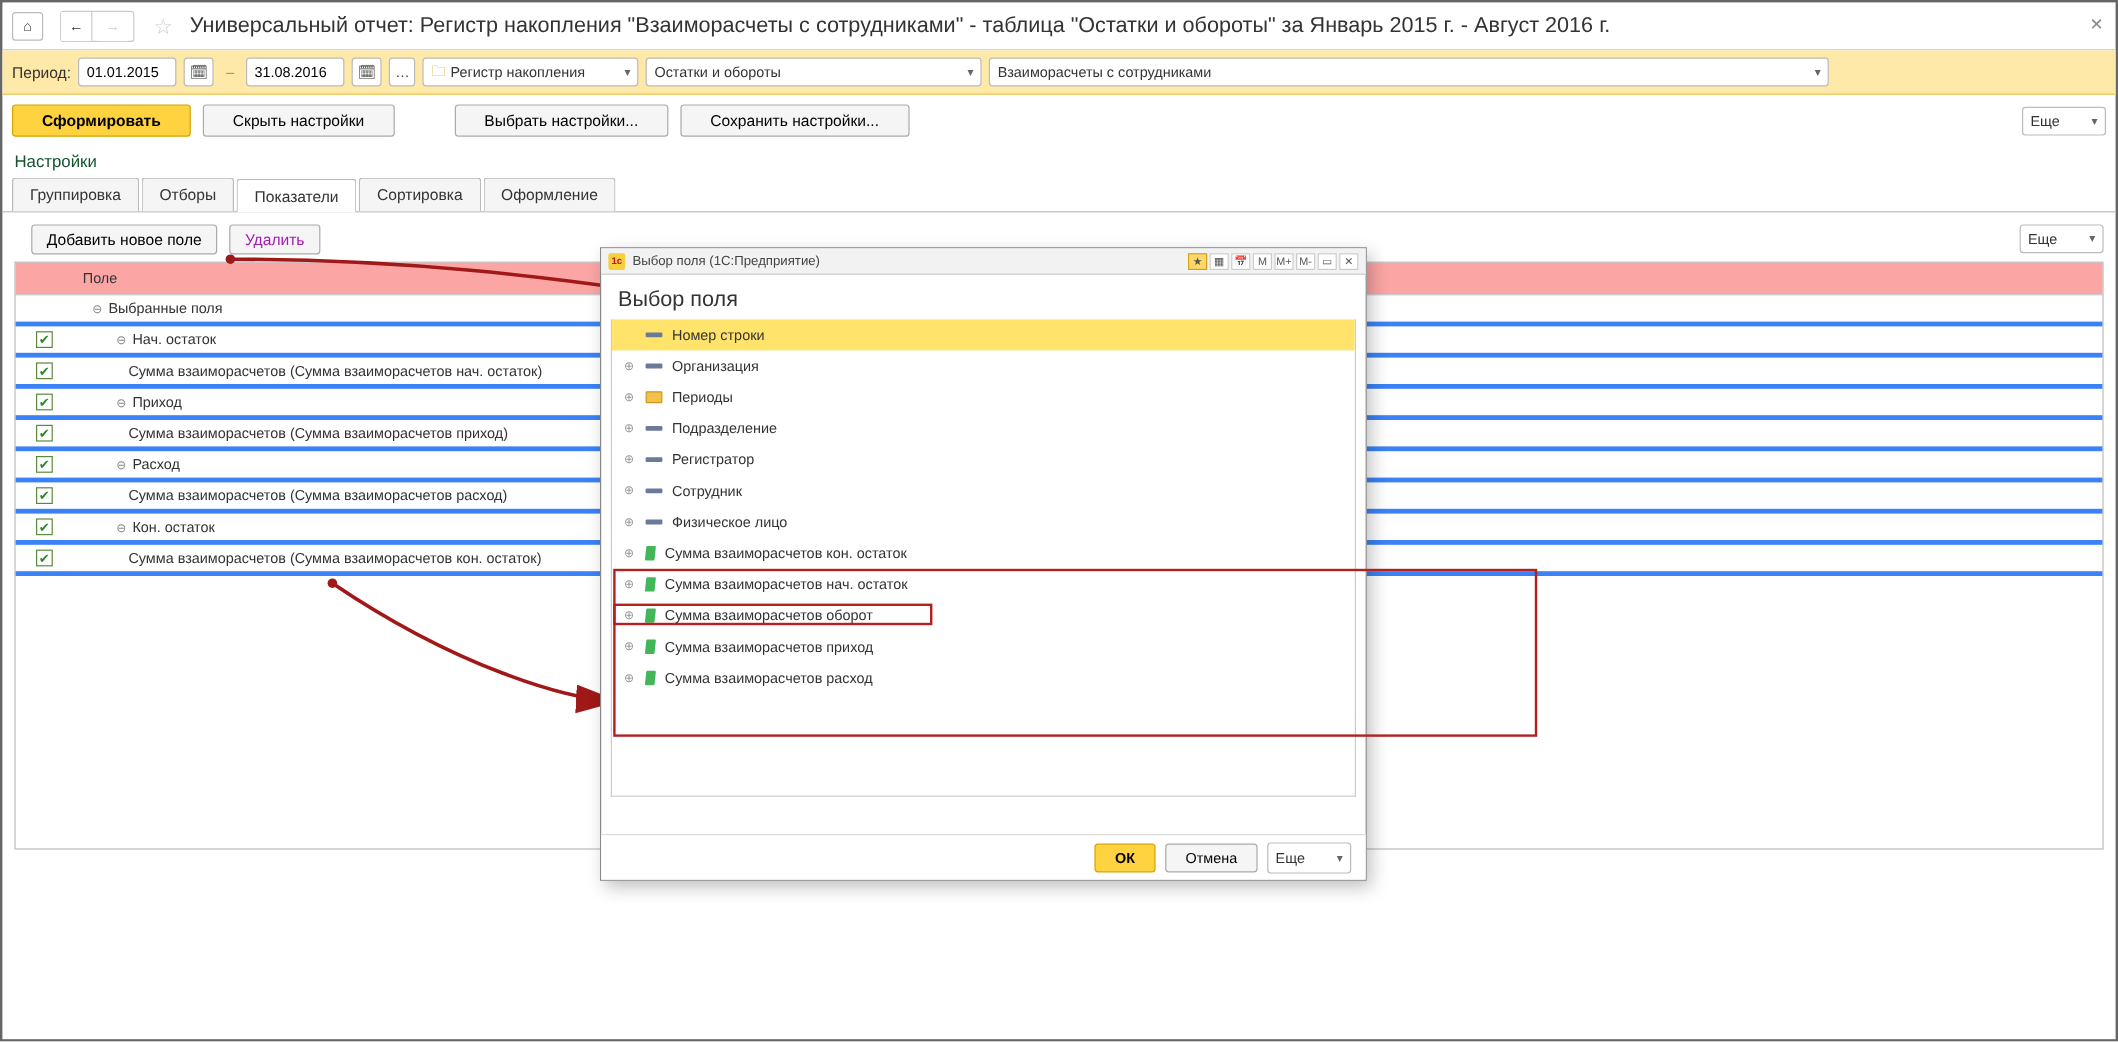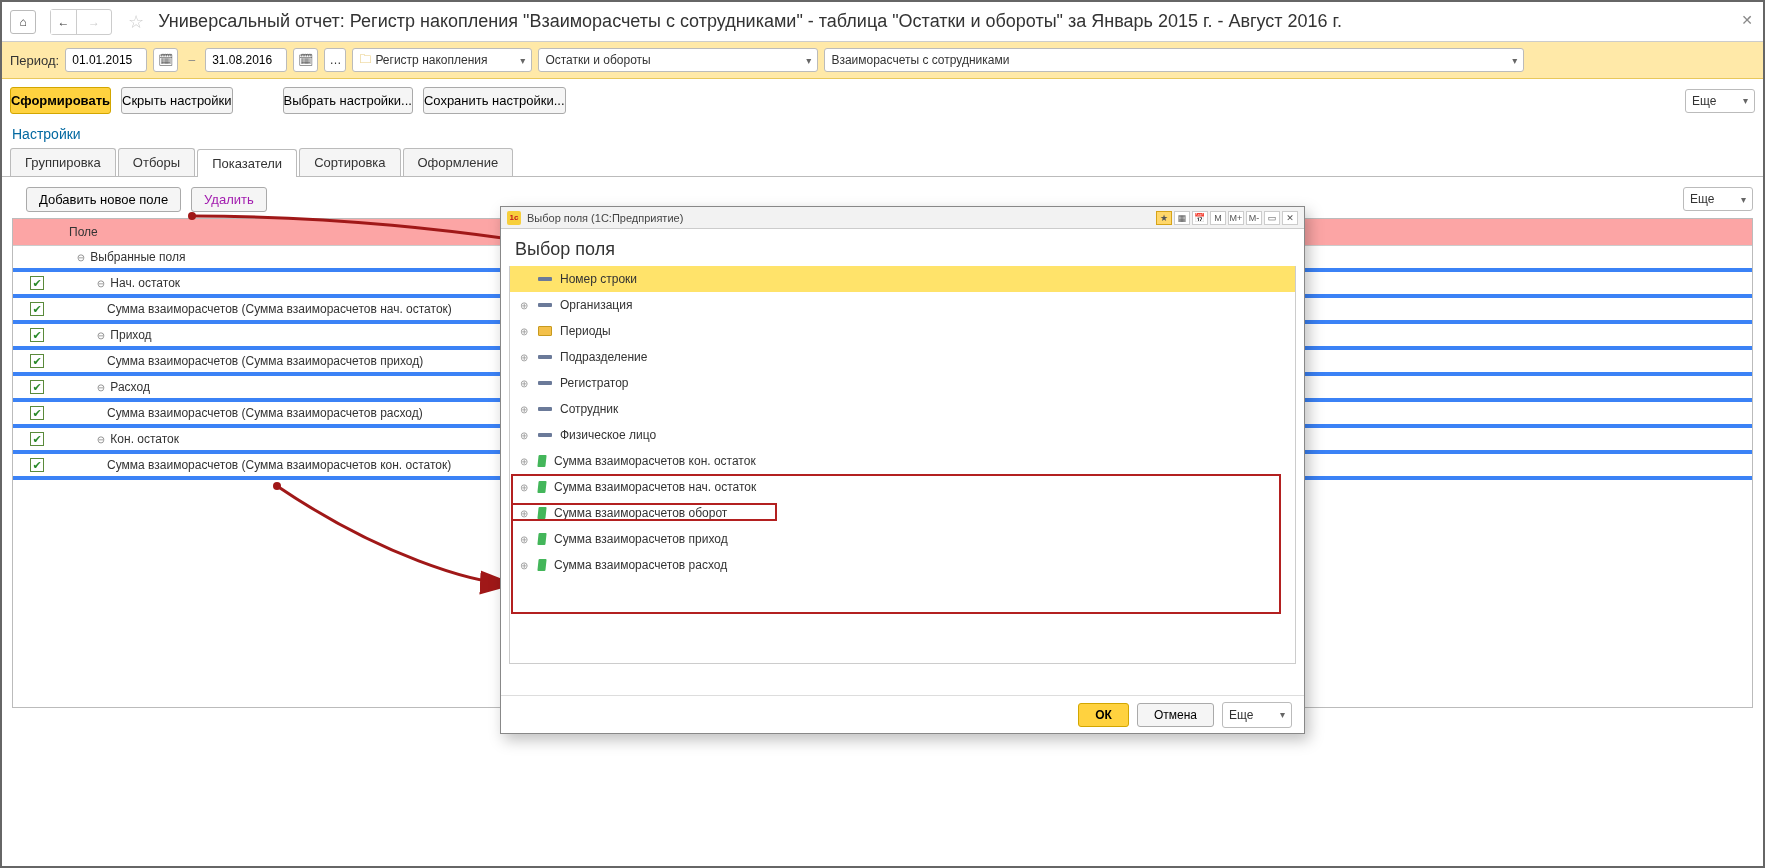--- a/index.html
+++ b/index.html
@@ -12,42 +12,42 @@
   .close-x { position:absolute; right:10px; top:10px; color:#888; font-size:14px; cursor:pointer;}
   .panel-yellow { background:#ffe9a8; border-bottom:1px solid #e8c85c; padding:6px 8px; display:flex; align-items:center; gap:6px;}
   .label { font-size:13px;}
   .input { background:#fff; border:1px solid #bbb; border-radius:3px; padding:3px 6px; font-size:12px; height:24px;}
   .date-input { width:82px;}
   .small-btn { background:#fff; border:1px solid #bbb; border-radius:3px; height:24px; min-width:20px; display:inline-flex; align-items:center; justify-content:center; cursor:pointer; padding:0 4px;}
   .select { background:#fff; border:1px solid #bbb; border-radius:3px; height:24px; display:flex; align-items:center; padding:0 20px 0 6px; position:relative; font-size:12px; cursor:pointer;}
   .select::after { content:"▾"; position:absolute; right:6px; color:#666; font-size:10px;}
   .sel1 { width:180px;} .sel2 { flex:1; max-width:700px;} .sel3 { width:280px;}
   .toolbar2 { padding:8px 8px; display:flex; gap:10px; align-items:center;}
-  .btn { border:1px solid #aaa; background:#f5f5f5; border-radius:3px; padding:5px 0; cursor:pointer; font-size:13px;}
+  .btn { border:1px solid #aaa; background:#f5f5f5; border-radius:3px; padding:5px 24px; cursor:pointer; font-size:13px;}
   .btn-primary { background:#ffd23f; border-color:#d2a600; font-weight:bold;}
   .eshe-right { margin-left:auto;}
-  .settings-title { color:#0369a1; font-size:14px; padding:4px 10px 6px 10px;}
+  .settings-title { color:#14532d; font-size:14px; padding:4px 10px 6px 10px;}
   .tabs { display:flex; border-bottom:1px solid #bbb; padding:0 8px;}
   .tab { padding:6px 14px; border:1px solid #bbb; border-bottom:none; background:#f5f5f5; margin-right:2px; border-radius:3px 3px 0 0; cursor:pointer; font-size:13px;}
   .tab.active { background:#fff; position:relative; top:1px;}
   .sub-toolbar { display:flex; gap:10px; padding:10px 10px 6px 24px;}
   .sub-toolbar .btn { padding:4px 12px;}
   .sub-toolbar .eshe { margin-left:auto;}
   .field-area { padding:0 10px 10px 10px; position:relative;}
   .ft-header { background:#fca5a5; border-bottom:1px solid #ccc; padding:6px 6px 6px 56px; font-size:12px;}
   .ft-row { display:flex; align-items:center; height:26px; border-bottom:4px solid #3b82f6; padding:0 6px 0 6px;}
   .chk-cell { width:36px; display:flex; justify-content:center;}
   .chk { width:14px; height:14px; border:1px solid #5a8a3a; display:flex; align-items:center; justify-content:center; color:#2a8a2a; font-size:11px; background:#fff;}
   .indent1 { padding-left:20px;} .indent2 { padding-left:40px;} .indent3 { padding-left:52px;}
   .tree-ctrl { color:#888; font-size:10px; width:12px; display:inline-block; text-align:center;}
   .field-big-border { border:1px solid #bbb; height:490px; width:100%; position:relative;}
   .watermark1 { position:absolute; left:580px; top:290px; font-size:58px; font-weight:bold; color:#e8b7a0; pointer-events:none; letter-spacing:1px; white-space:nowrap;}
   .watermark2 { position:absolute; left:615px; top:350px; font-size:16px; color:#e8c2b0; pointer-events:none; white-space:nowrap; letter-spacing:1px;}
   
-  .modal { position:absolute; left:498px; top:204px; width:805px; height:528px; background:#fff; border:1px solid #888; box-shadow:4px 6px 14px rgba(0,0,0,.25);}
+  .modal { position:absolute; left:498px; top:204px; width:639px; height:528px; background:#fff; border:1px solid #888; box-shadow:4px 6px 14px rgba(0,0,0,.25);}
   .modal-title { background:#f2f2f2; height:22px; display:flex; align-items:center; padding:0 6px; font-size:11px; color:#444; border-bottom:1px solid #ccc;}
   .modal-title-icons { margin-left:auto; display:flex; gap:2px; align-items:center;}
   .mod-mini { border:1px solid #ccc; background:#fff; width:16px; height:14px; font-size:9px; display:flex; align-items:center; justify-content:center; color:#555;}
   .mod-mini.y { background:#ffd76a; border-color:#d6a318;}
   .modal-h { font-size:18px; padding:10px 14px 6px 14px;}
   .avail-header { background:#f4f4f4; border:1px solid #ccc; padding:5px 10px; margin:0 8px; font-size:12px;}
   .avail-list { border:1px solid #ccc; border-top:none; margin:0 8px; height:398px; overflow:hidden;}
   .av-row { display:flex; align-items:center; height:26px; padding:0 10px; gap:8px;}
   .av-row .exp { color:#999; font-size:10px; width:10px;}
   .ic-dash { width:14px; height:4px; background:#6b7a99; display:inline-block; border-radius:1px;}

